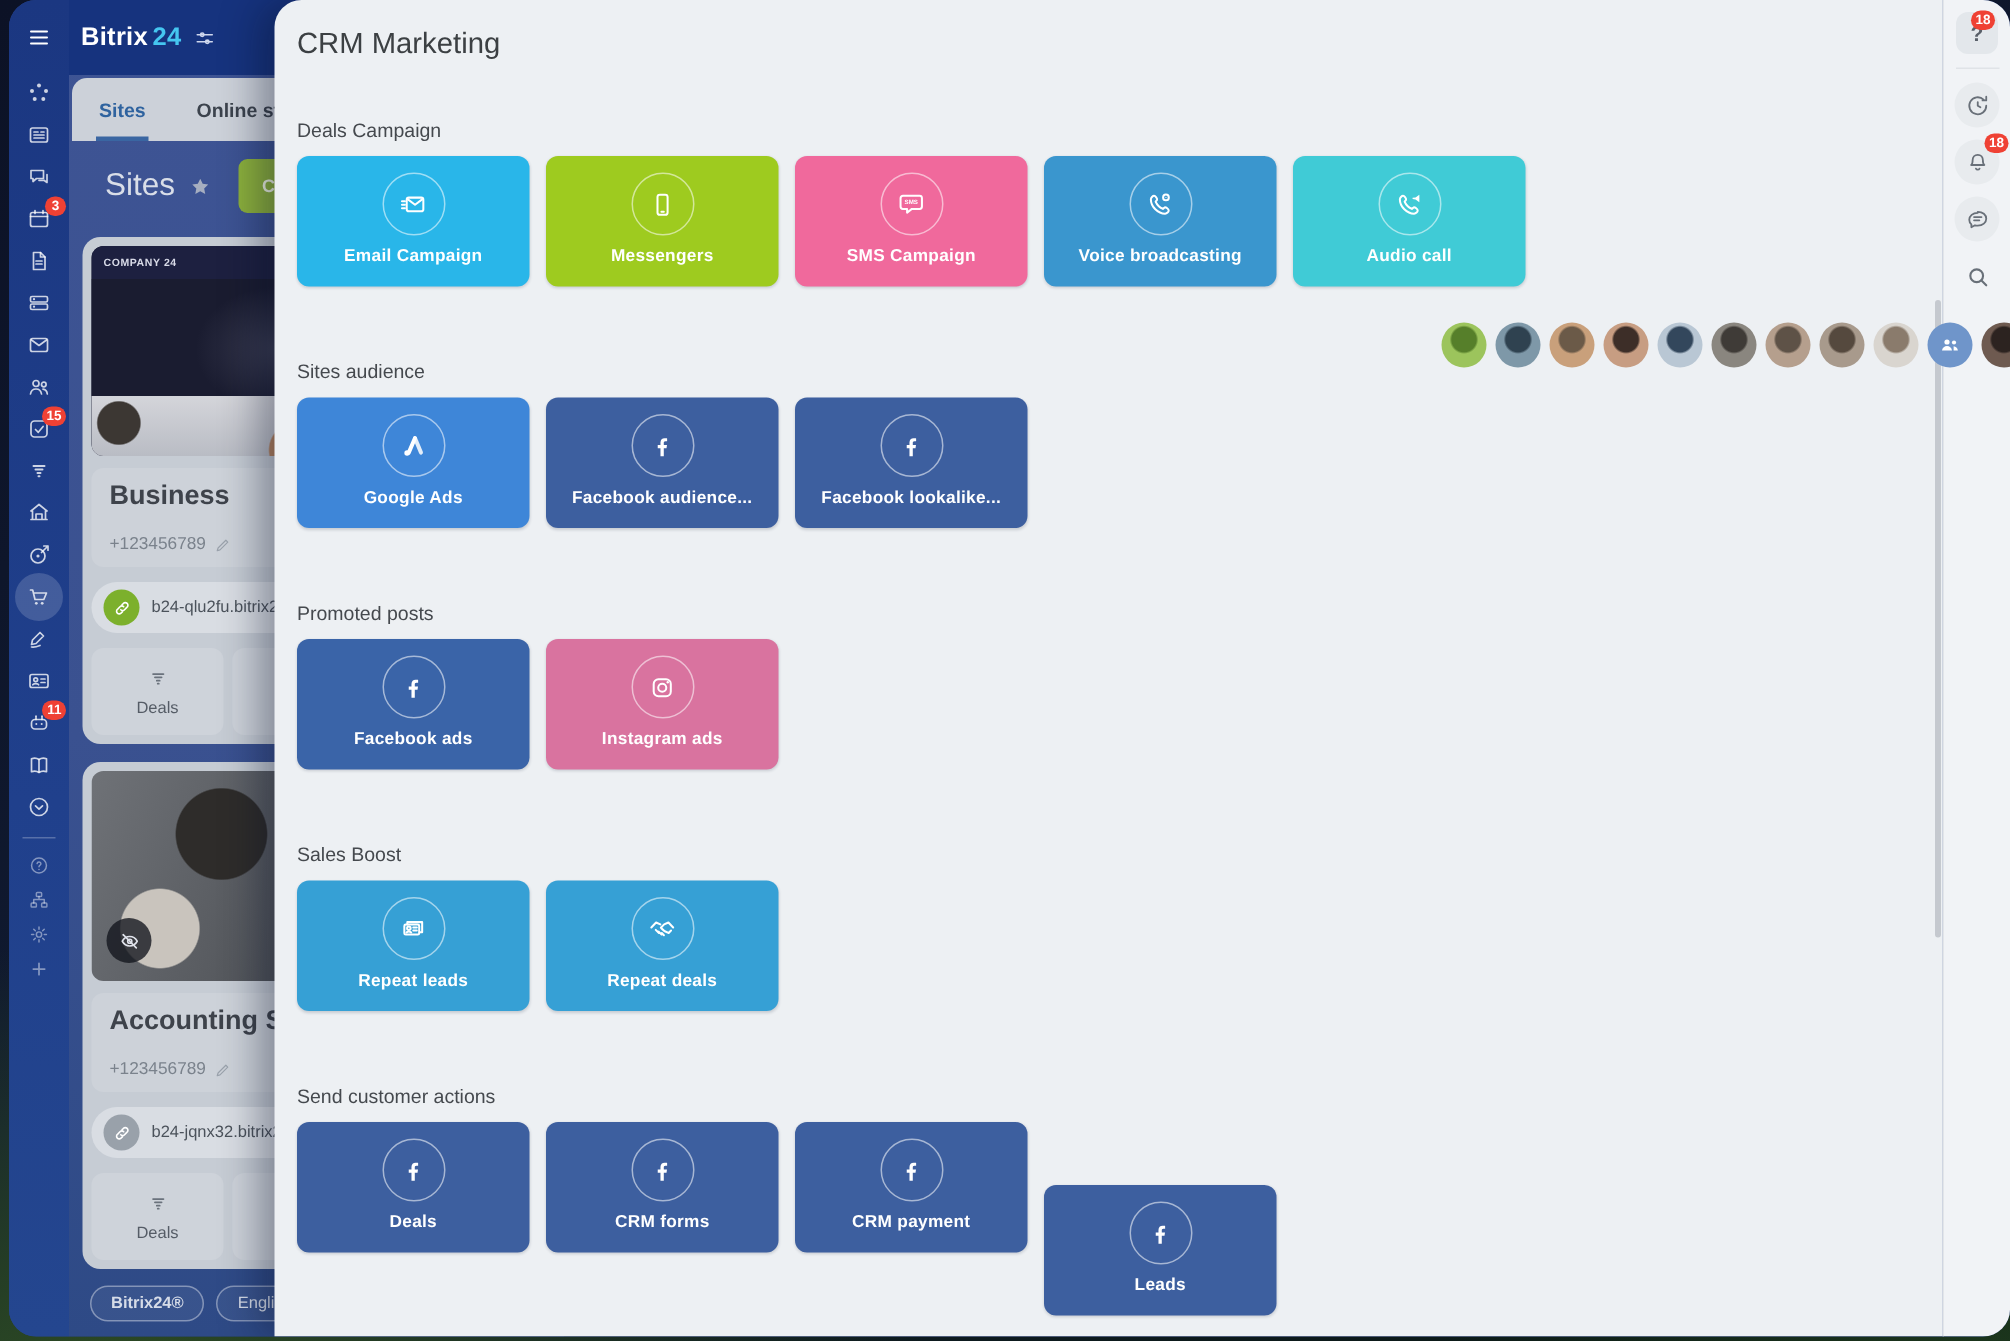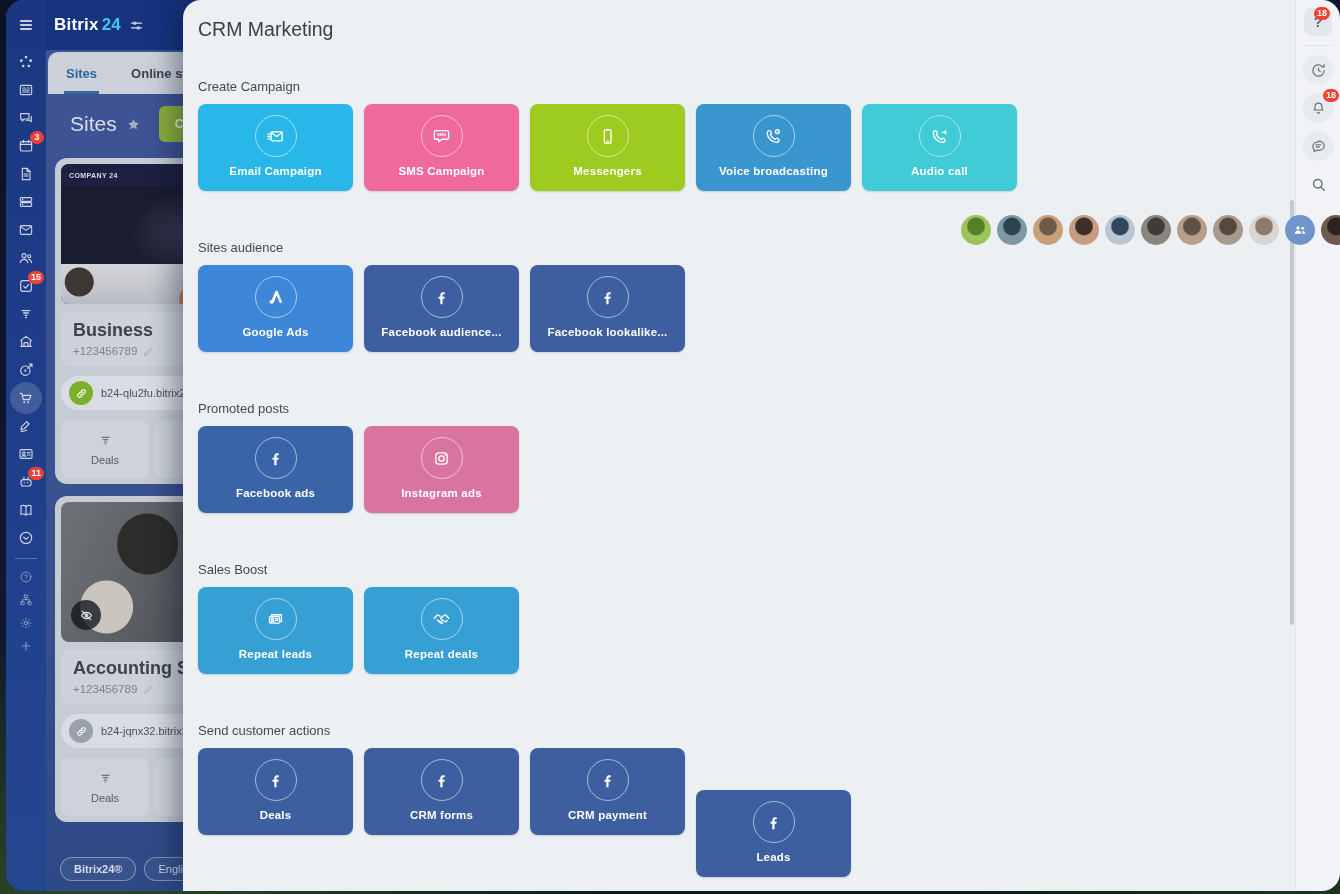--- a/index.html
+++ b/index.html
@@ -78,21 +78,21 @@
   .pv-cap{ position:absolute; right:6px; text-align:right; font-size:6.5px; font-weight:bold; color:#e8e9ee; letter-spacing:.3px; }
   .pv-cap2{ top:44px; }
   .pv-cap1{ top:35px; }
   .pv-sub{ position:absolute; right:6px; top:55px; width:52px; height:5px;
     background:linear-gradient(#9a9da3 0 1.6px, rgba(0,0,0,0) 1.6px 3.2px, #9a9da3 3.2px 4.8px); opacity:.7;}
   .eye-badge{ position:absolute; left:10px; bottom:12px; width:30px; height:30px; border-radius:50%;
     background:rgba(18,20,28,.78); display:flex; align-items:center; justify-content:center; color:#dfe2ea; }
   .eye-badge .ico{ width:15px; height:15px; }
   .info{ background:#cdd2d9; border-radius:8px; margin-top:8px; padding:8px 12px 9px; }
   .site-name{ font-size:18px; font-weight:600; color:#3e434b; }
-  .site-phone{ display:flex; align-items:center; gap:6px; margin-top:4px; font-size:11.5px; color:#7a828c; }
+  .site-phone{ display:flex; align-items:center; gap:6px; margin-top:16px; font-size:11.5px; color:#7a828c; }
   .site-phone .ico{ width:11px; height:11px; color:#9aa2ac; }
   .chip{ display:flex; align-items:center; gap:8px; background:#d9dde3; border-radius:18px; margin-top:10px;
     padding:5px 8px; border:none; width:100%; cursor:pointer; }
   .chip-circle{ width:24px; height:24px; border-radius:50%; display:flex; align-items:center; justify-content:center; color:#fff; flex:0 0 auto;}
   .chip-circle .ico{ width:13px; height:13px; }
   .chip-text{ font-size:11px; color:#4b525b; white-space:nowrap; }
   .card-btns{ display:flex; gap:6px; margin-top:10px; }
   .cbtn{ flex:0 0 88px; height:58px; background:#ced3da; border:none; border-radius:8px; cursor:pointer;
     display:flex; flex-direction:column; align-items:center; justify-content:center; gap:6px; color:#6a727c; }
   .cbtn .ico{ width:15px; height:15px; }
@@ -487,55 +487,55 @@
         <button class="foot-btn bold">Bitrix24®</button>
         <button class="foot-btn">Englis</button>
       </div>
   </div>
 
   <div class="main">
 
     <h1 class="page-title">CRM Marketing</h1>
     <div id="sections">
         <section class="sec">
-    <div class="sec-label">Create Campaign</div>
+    <div class="sec-label">Deals Campaign</div>
     <div class="tiles">
             <div class="tile" style="background: rgb(41, 182, 233);">
     <span class="tile-circle">
                 <span class="ico tile-ico">
                   <svg viewBox="0 0 24 24" fill="none" stroke="currentColor" stroke-width="1.7" stroke-linecap="round" stroke-linejoin="round">
                     <rect x="6.5" y="6" width="14" height="11.5" rx="1.8"></rect>
                     <path d="M7.5 7.5l6 4.5 6-4.5"></path>
                     <path d="M2.5 9h2.5M2.5 12h2.5M2.5 15h2.5"></path>
                   </svg>
                 </span>
               </span>
     <span class="tile-label">Email Campaign</span>
   </div>
+            <div class="tile" style="background: rgb(158, 203, 31);">
+    <span class="tile-circle">
+                <span class="ico tile-ico">
+                  <svg viewBox="0 0 24 24" fill="none" stroke="currentColor" stroke-width="1.7" stroke-linecap="round" stroke-linejoin="round">
+                    <rect x="8" y="3.5" width="8.5" height="17" rx="2"></rect>
+                    <path d="M11.3 17.8h2"></path>
+                  </svg>
+                </span>
+              </span>
+    <span class="tile-label">Messengers</span>
+  </div>
             <div class="tile" style="background: rgb(240, 105, 156);">
     <span class="tile-circle">
                 <span class="ico tile-ico">
                   <svg viewBox="0 0 24 24" fill="none" stroke="currentColor" stroke-width="1.7" stroke-linecap="round" stroke-linejoin="round">
                     <path d="M5 4.5h14a2 2 0 012 2v7a2 2 0 01-2 2h-6.5l-4 3.2v-3.2H5a2 2 0 01-2-2v-7a2 2 0 012-2z"></path>
                     <text x="12" y="11.8" text-anchor="middle" font-size="5.2" font-weight="bold" fill="currentColor" stroke="none" font-family="Liberation Sans, sans-serif">SMS</text>
                   </svg>
                 </span>
               </span>
     <span class="tile-label">SMS Campaign</span>
-  </div>
-            <div class="tile" style="background: rgb(158, 203, 31);">
-    <span class="tile-circle">
-                <span class="ico tile-ico">
-                  <svg viewBox="0 0 24 24" fill="none" stroke="currentColor" stroke-width="1.7" stroke-linecap="round" stroke-linejoin="round">
-                    <rect x="8" y="3.5" width="8.5" height="17" rx="2"></rect>
-                    <path d="M11.3 17.8h2"></path>
-                  </svg>
-                </span>
-              </span>
-    <span class="tile-label">Messengers</span>
   </div>
             <div class="tile" style="background: rgb(58, 150, 206);">
     <span class="tile-circle">
                 <span class="ico tile-ico">
                   <svg viewBox="0 0 24 24" fill="none" stroke="currentColor" stroke-width="1.7" stroke-linecap="round" stroke-linejoin="round">
                     <path d="M6.8 4.5c1 0 3 2.3 2.5 3.4l-1.2 1.5c1.1 2.6 3.5 5 6.1 6.1l1.5-1.2c1.1-.5 3.4 1.4 3.4 2.5 0 1.1-1.5 2.7-3 2.7-6 0-12-6-12-12 0-1.5 1.6-3 2.7-3z"></path>
                     <circle cx="16.8" cy="5.8" r="2.4"></circle>
                     <circle cx="16.8" cy="5.8" r=".5" fill="currentColor" stroke="none"></circle>
                   </svg>
                 </span>

